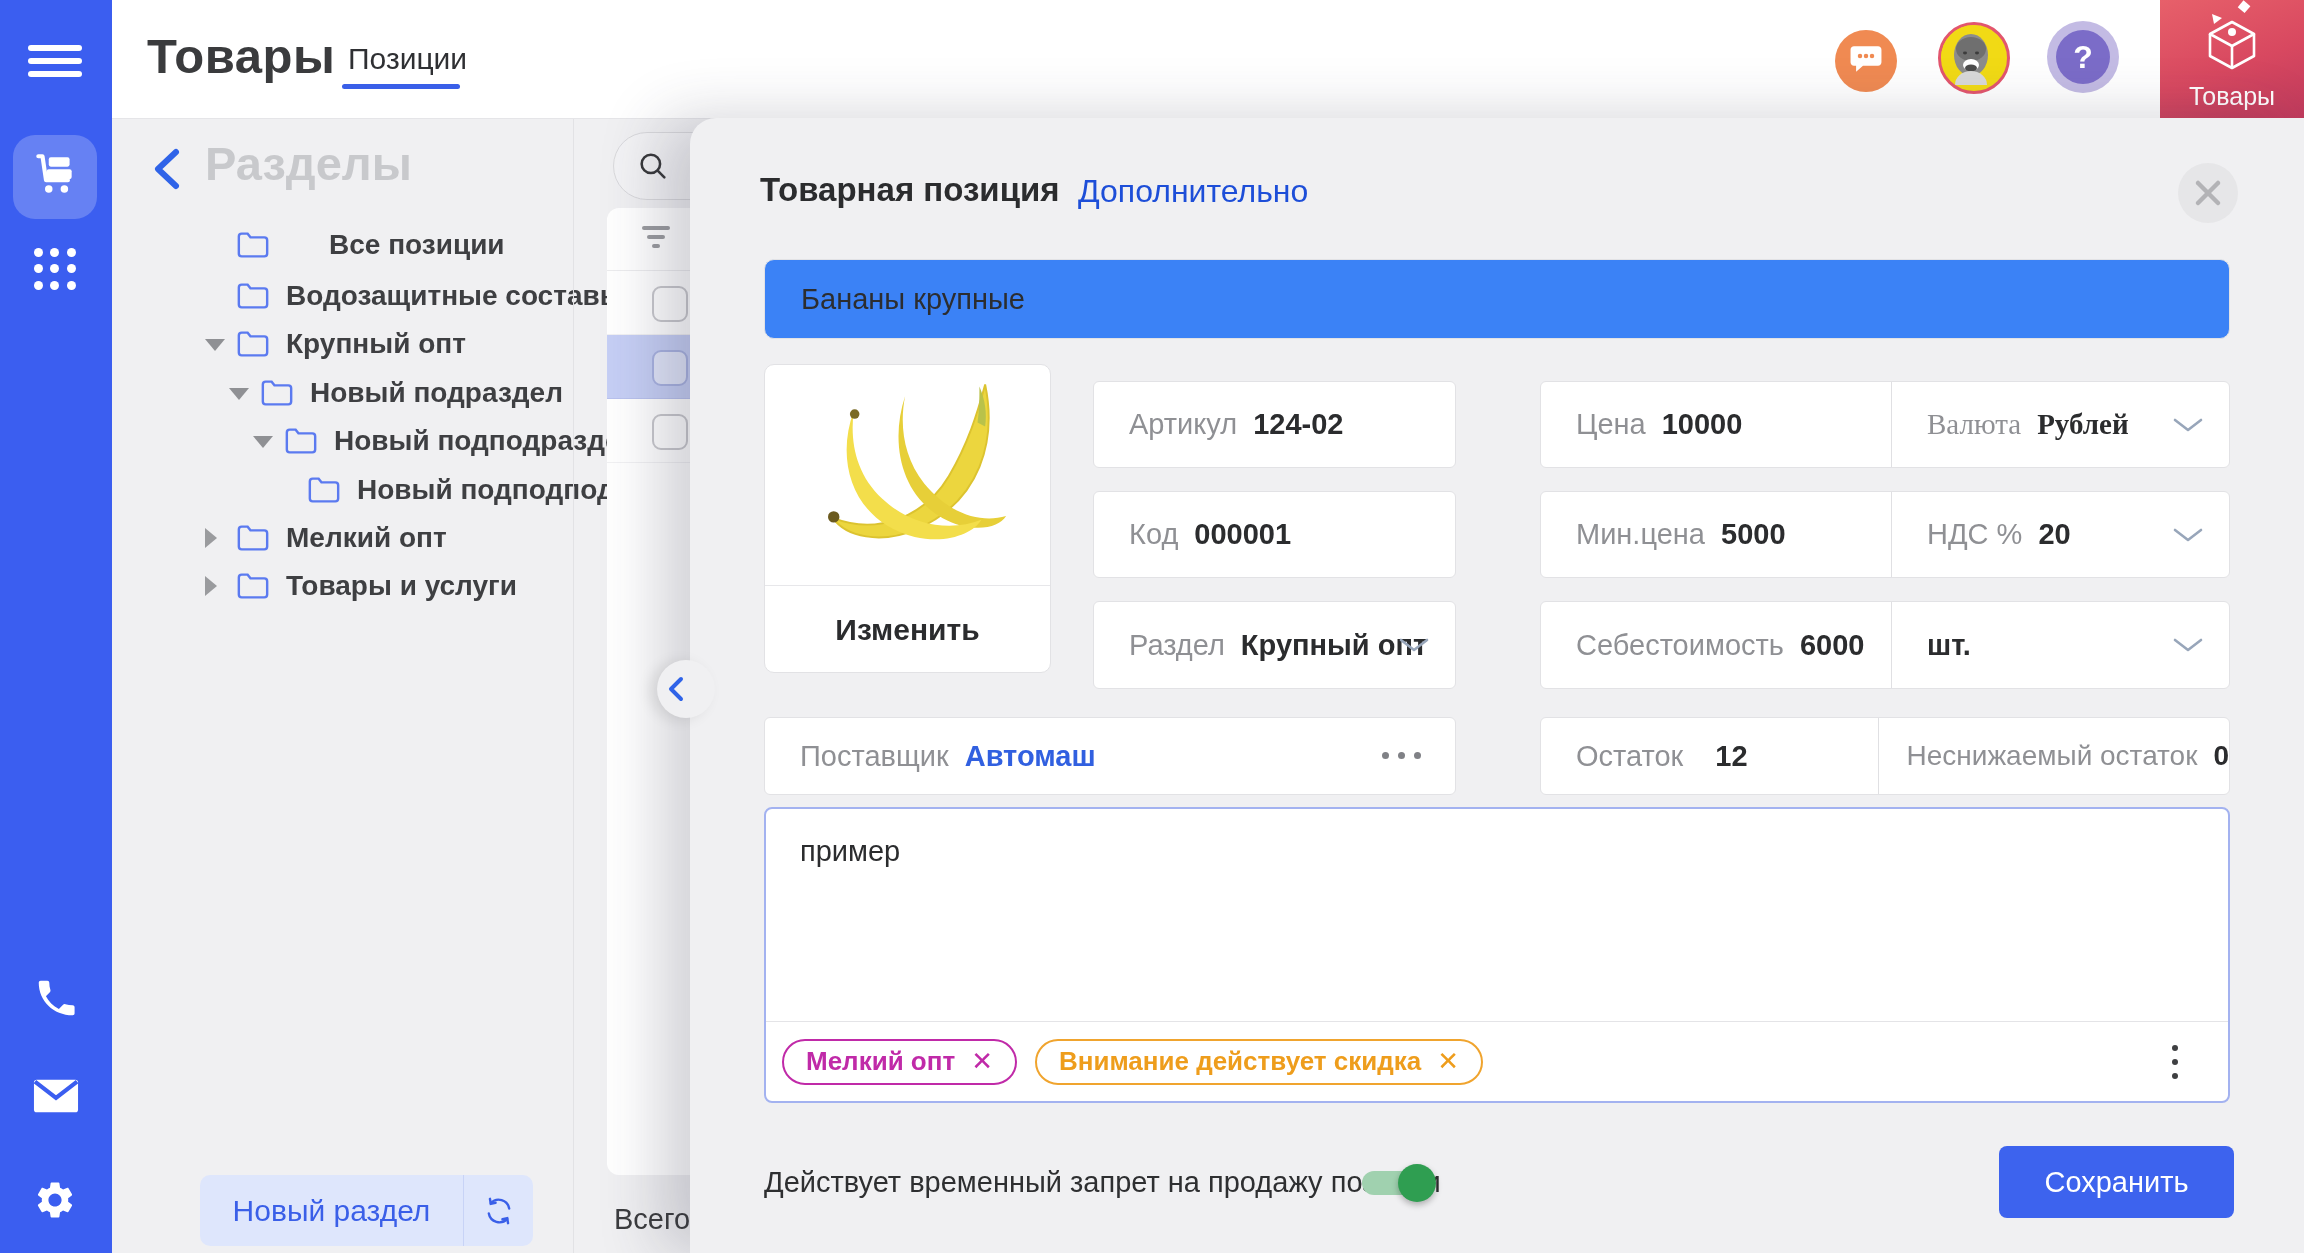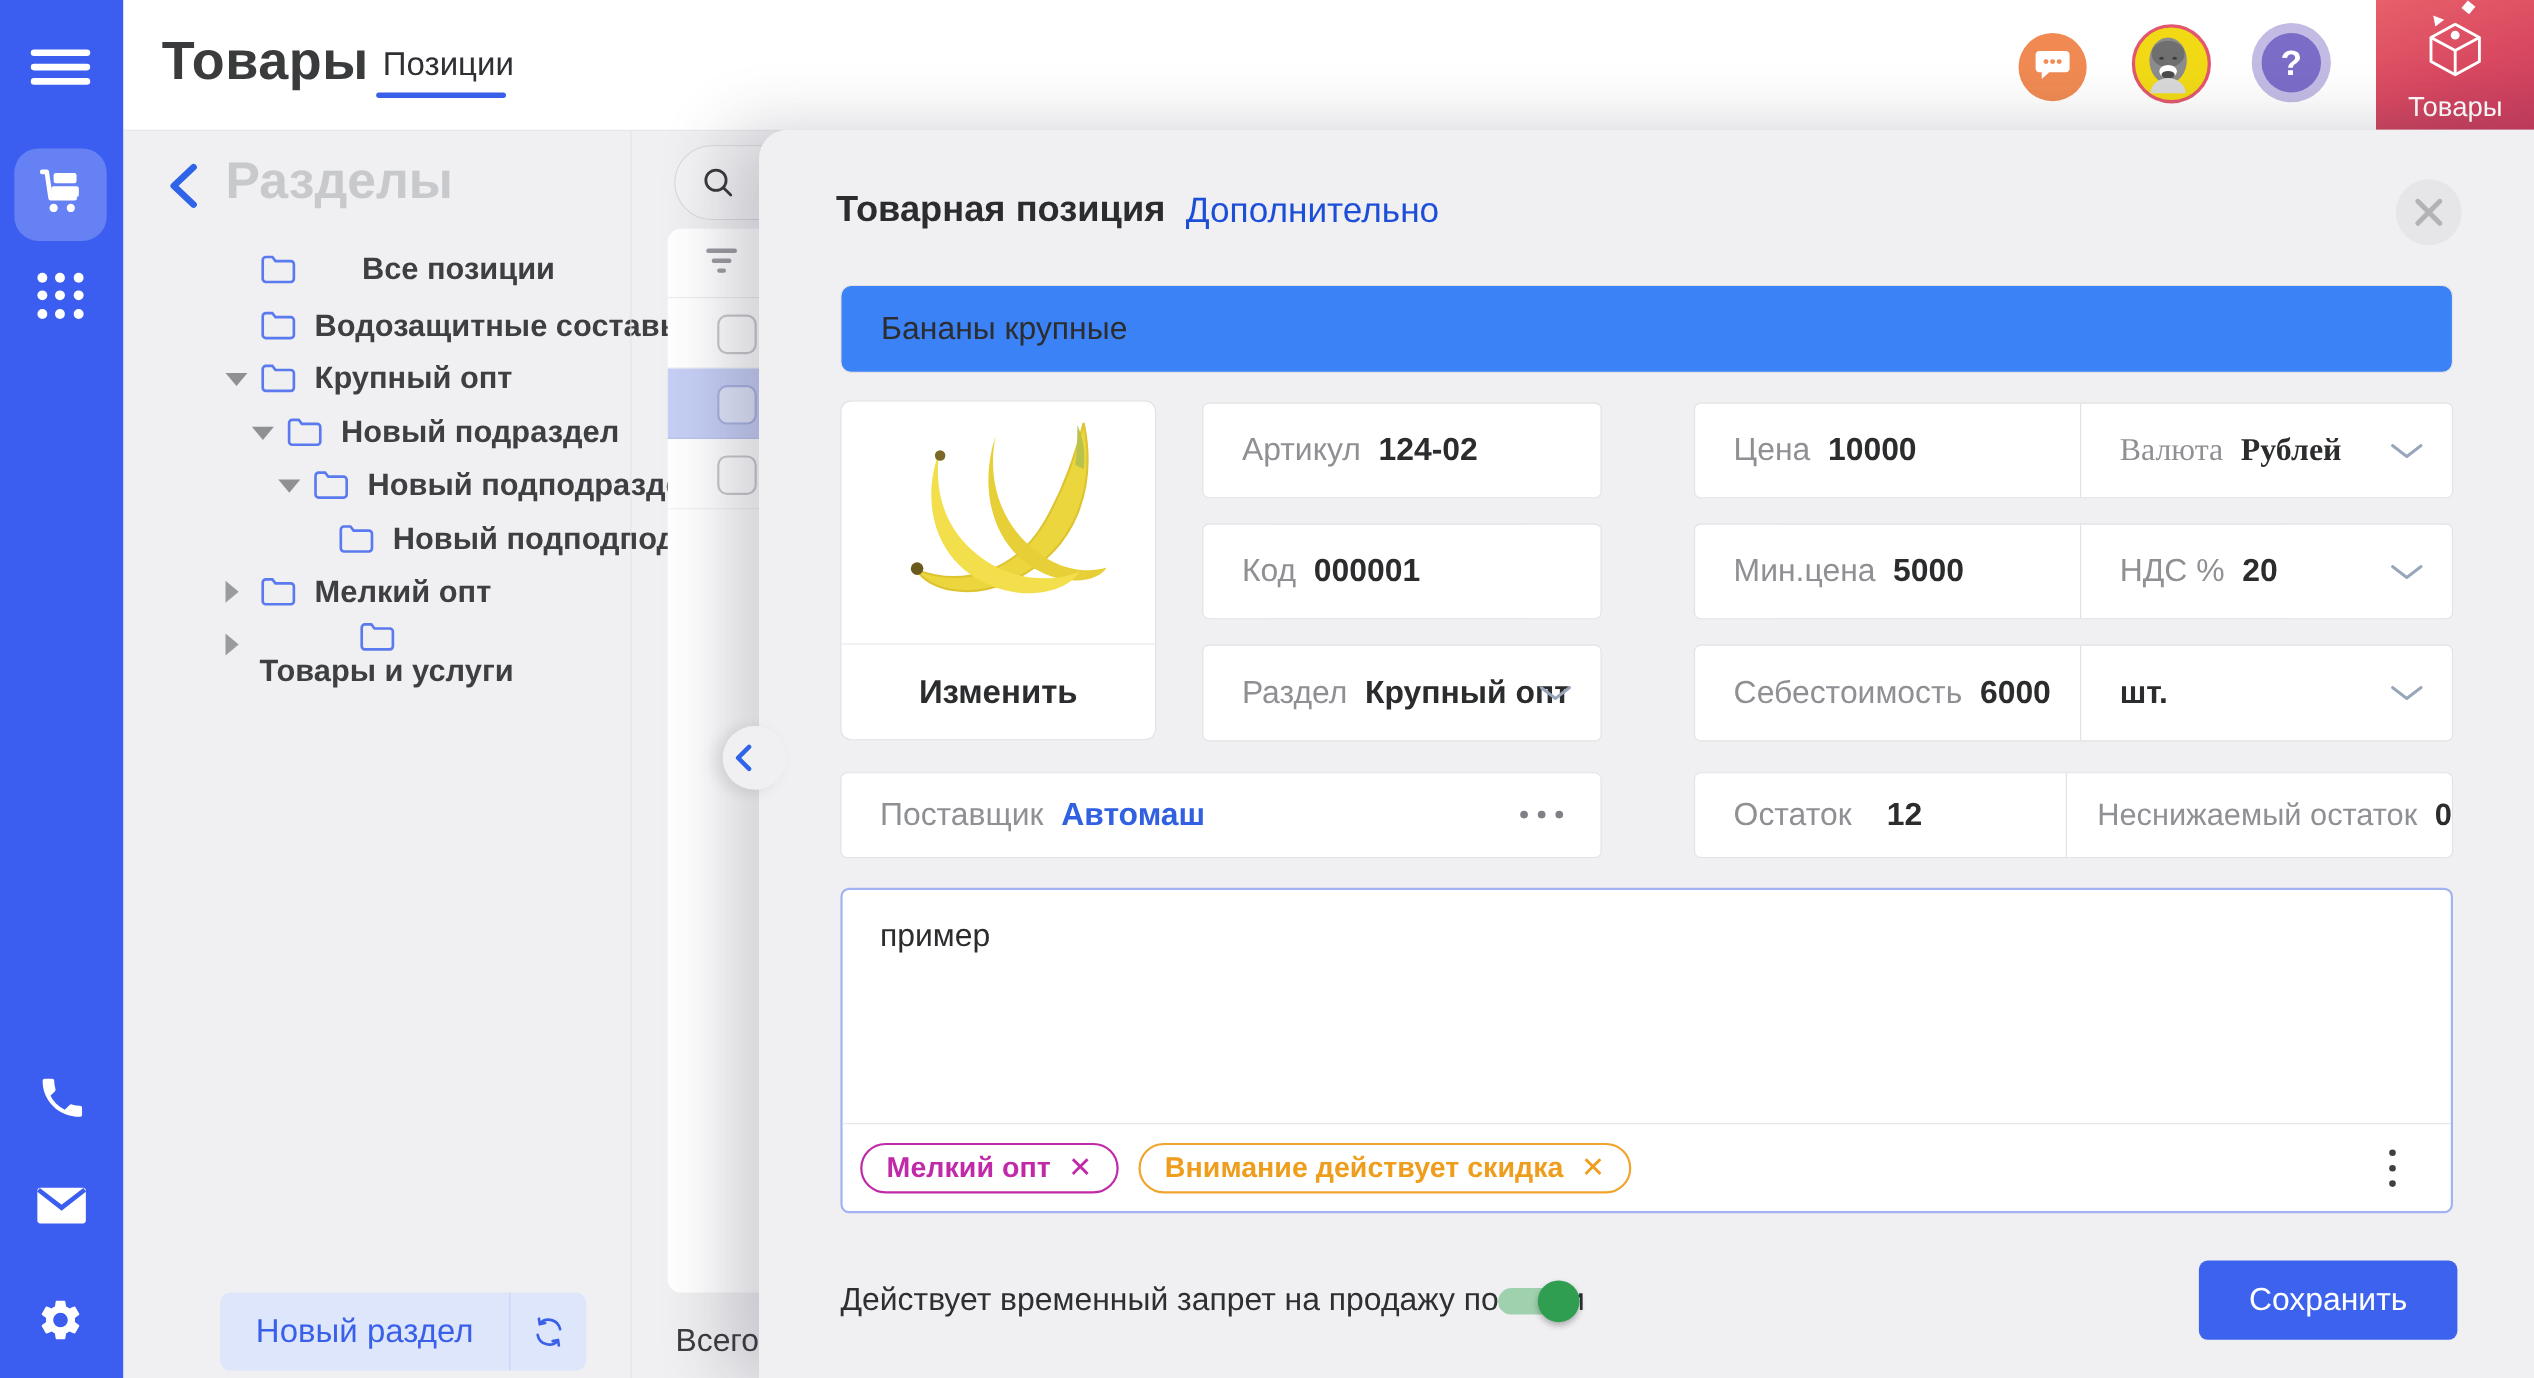--- a/index.html
+++ b/index.html
@@ -56,21 +56,21 @@
   .total-label{position:absolute;left:614px;top:1203px;font-size:29px;color:#3b3c3e;z-index:1;white-space:nowrap;}
 
   
   .modal{position:absolute;left:690px;top:118px;right:0;bottom:0;background:#f0f0f2;border-top-left-radius:26px;box-shadow:-30px 0 60px rgba(50,50,75,.22);z-index:20;}
   .collapse-btn{position:absolute;left:657px;top:660px;width:58px;height:58px;border-radius:50%;background:#f0f0f2;box-shadow:-7px 2px 14px rgba(0,0,0,.10);z-index:21;display:flex;align-items:center;justify-content:flex-start;cursor:pointer;}
   .collapse-btn svg{margin-left:9px;}
   .m-tab1{position:absolute;left:70px;top:53px;font-size:33px;font-weight:700;color:#2b2c2e;cursor:pointer;}
   .m-tab2{position:absolute;left:388px;top:55px;font-size:32px;color:#1d4ed8;cursor:pointer;}
   .m-close{position:absolute;left:1488px;top:45px;width:60px;height:60px;border-radius:50%;background:#e6e6e8;display:flex;align-items:center;justify-content:center;cursor:pointer;}
 
-  .field{position:absolute;background:#fff;border:1px solid #e2e2e5;border-radius:6px;box-sizing:border-box;display:flex;align-items:center;}
+  .field{position:absolute;background:#fff;border:1px solid #e2e2e5;border-radius:6px;box-sizing:border-box;display:flex;align-items:center;margin-top:15px;}
   .flabel{color:#8f9094;font-size:29px;white-space:nowrap;}
   .fvalue{color:#2b2c2e;font-size:29px;font-weight:600;margin-left:16px;white-space:nowrap;}
   .fvalue.link{color:#3160e0;}
   .pad{padding-left:35px;}
   .cell{height:100%;display:flex;align-items:center;box-sizing:border-box;position:relative;}
   .cell .chev{position:absolute;right:26px;top:calc(50% - 7px);}
   .pair-sep{width:1px;height:100%;background:#e0e0e3;}
 
   .name-field{position:absolute;left:74px;top:141px;width:1466px;height:80px;background:#3b82f6;border:1px solid #e2e2e5;border-radius:10px;box-sizing:border-box;display:flex;align-items:center;}
   .name-field span{font-size:29px;color:#2c2d2f;margin-left:36px;}
@@ -246,21 +246,21 @@
       </svg>
     <span class="lbl">Новый подподпод…</span>
   </div>
   <div class="titem" style="left:236px;top:516px;">
     <span class="caret right" style="left:-31px;"></span>
     <svg class="folder" width="34" height="30" viewBox="0 0 24 21">
         <path d="M2 4.5c0-1.1.9-2 2-2h4.2l2 2.6H20c1.1 0 2 .9 2 2v9.4c0 1.1-.9 2-2 2H4c-1.1 0-2-.9-2-2V4.5z" fill="none" stroke="#5b7af0" stroke-width="1.7"></path>
       </svg>
     <span class="lbl">Мелкий опт</span>
   </div>
-  <div class="titem" style="left:236px;top:564px;flex-direction:column;">
+  <div class="titem" style="left:236px;top:564px;">
     <span class="caret right" style="left:-31px;"></span>
     <svg class="folder" width="34" height="30" viewBox="0 0 24 21">
         <path d="M2 4.5c0-1.1.9-2 2-2h4.2l2 2.6H20c1.1 0 2 .9 2 2v9.4c0 1.1-.9 2-2 2H4c-1.1 0-2-.9-2-2V4.5z" fill="none" stroke="#5b7af0" stroke-width="1.7"></path>
       </svg>
     <span class="lbl">Товары и услуги</span>
   </div>
 
   <div class="new-section">
     <span class="txt">Новый раздел</span>
     <span class="sep"></span>

